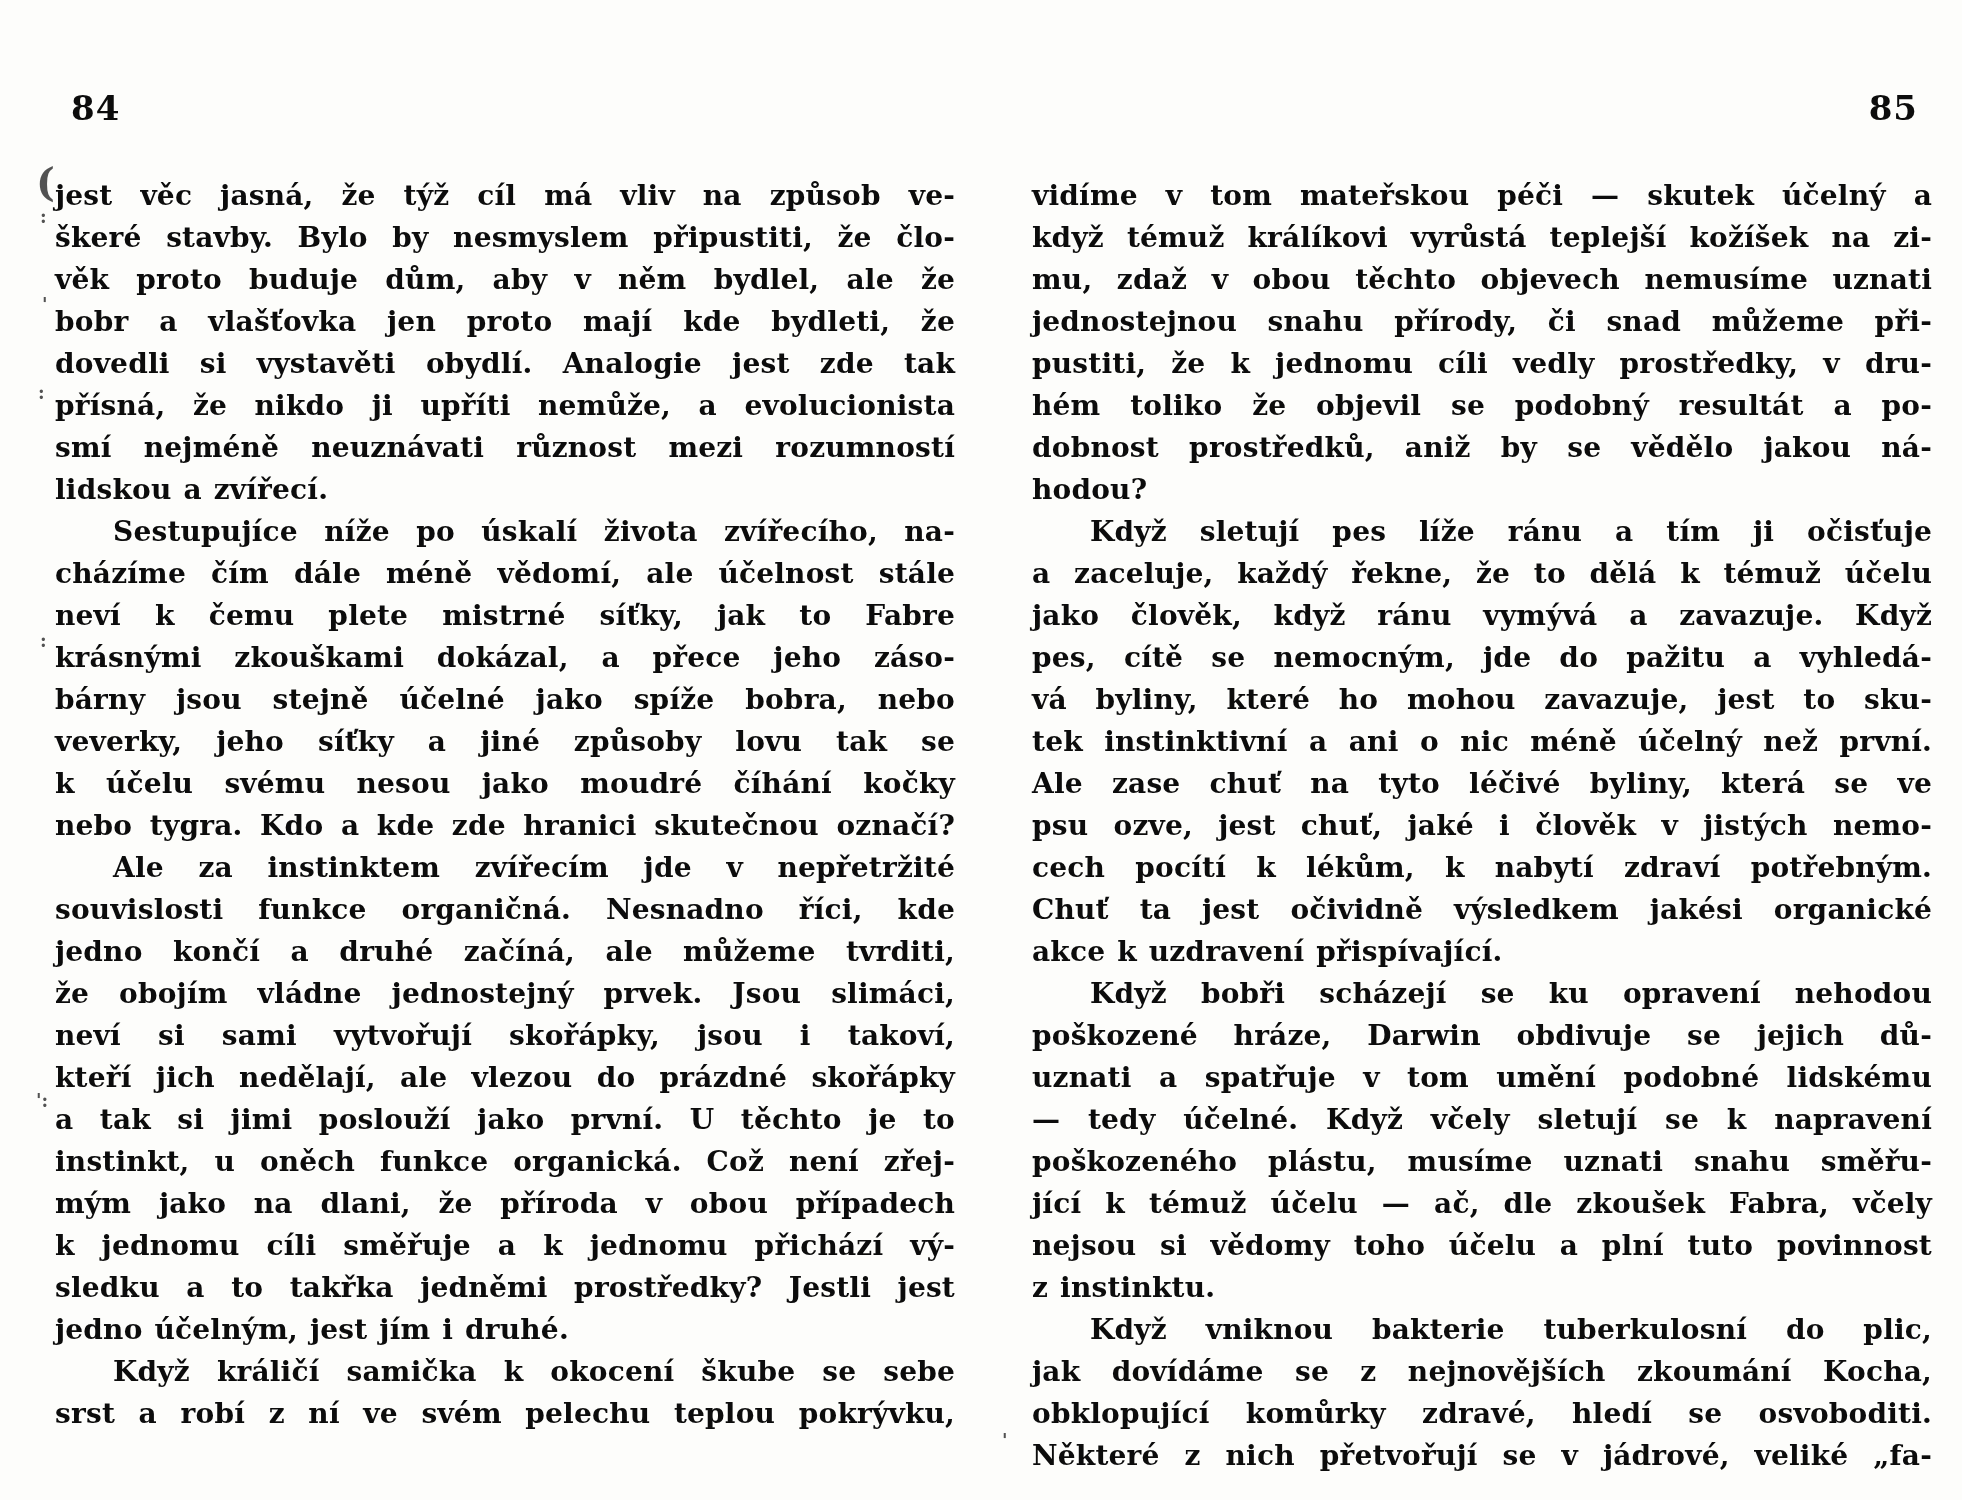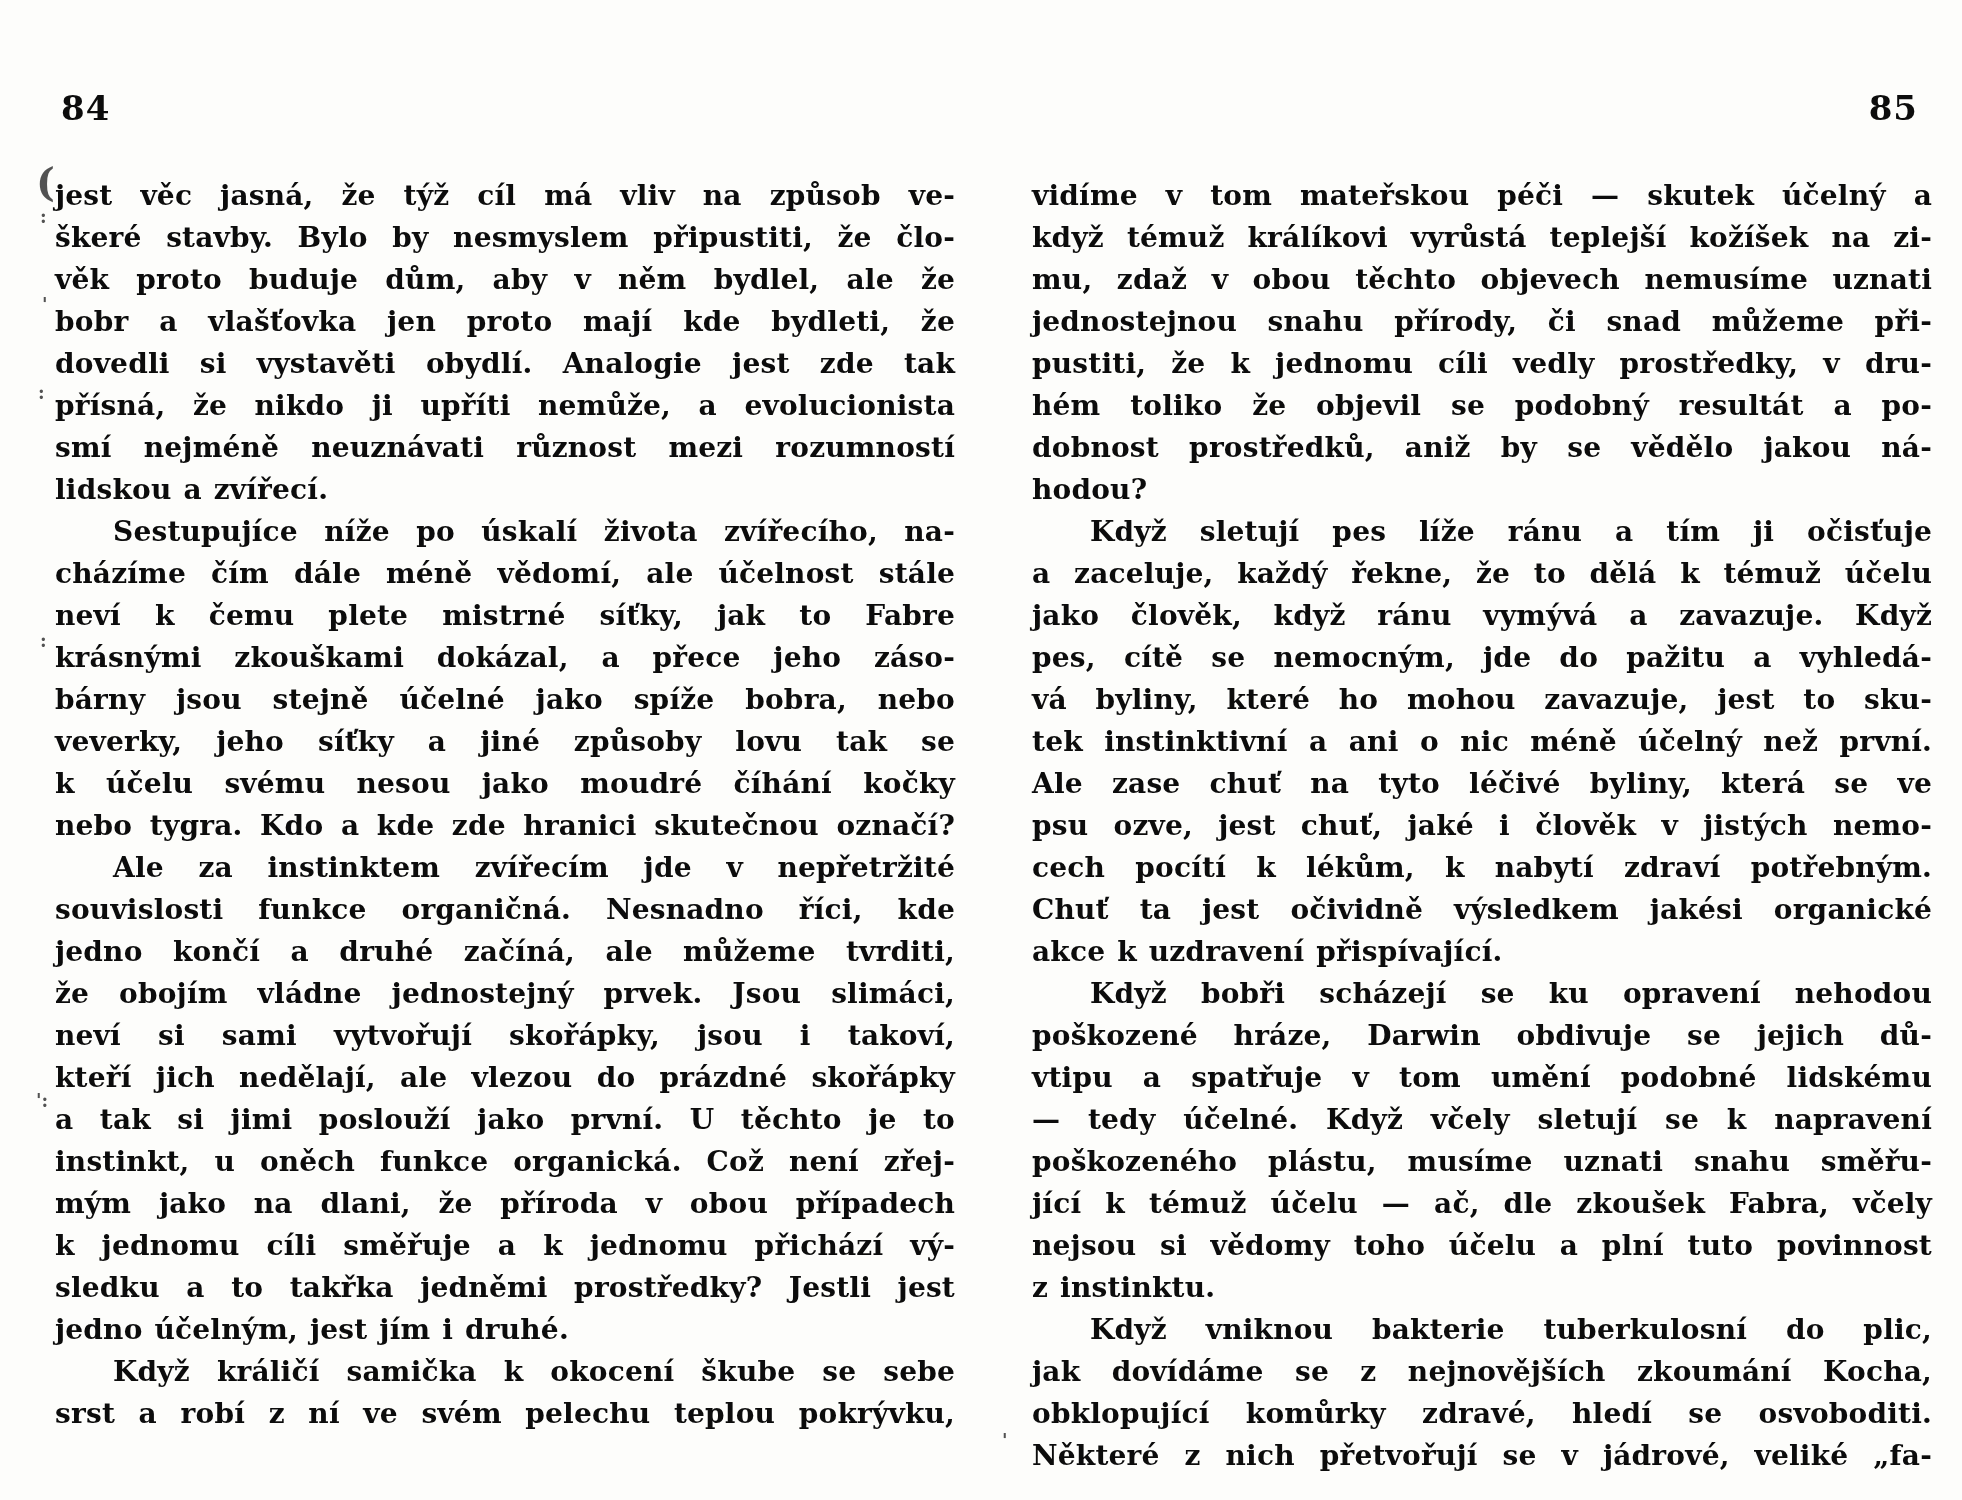--- a/index.html
+++ b/index.html
@@ -26,21 +26,21 @@
   }
   .left-col  { left: 55px; }
   .right-col { left: 1032px; }
   .page-num {
     position: absolute;
     top: 88px;
     font-size: 34px;
     font-weight: bold;
     letter-spacing: 1px;
   }
-  .left-col  .page-num { left: 6px; }
+  .left-col  .page-num { left: 16px; }
   .right-col .page-num { right: 14px; }
   .text-block {
     position: absolute;
     top: 175px;
     left: 0;
     width: 900px;
   }
   .text-line {
     font-size: 28px;
     font-weight: bold;
@@ -127,21 +127,21 @@
         <div class="text-line">pes, cítě se nemocným, jde do pažitu a vyhledá-</div>
         <div class="text-line">vá byliny, které ho mohou zavazuje, jest to sku-</div>
         <div class="text-line">tek instinktivní a ani o nic méně účelný než první.</div>
         <div class="text-line">Ale zase chuť na tyto léčivé byliny, která se ve</div>
         <div class="text-line">psu ozve, jest chuť, jaké i člověk v jistých nemo-</div>
         <div class="text-line">cech pocítí k lékům, k nabytí zdraví potřebným.</div>
         <div class="text-line">Chuť ta jest očividně výsledkem jakési organické</div>
         <div class="text-line para-end">akce k uzdravení přispívající.</div>
         <div class="text-line indent">Když bobři scházejí se ku opravení nehodou</div>
         <div class="text-line">poškozené hráze, Darwin obdivuje se jejich dů-</div>
-        <div class="text-line">vtipu a spatřuje v tom umění podobné lidskému</div>
+        <div class="text-line">uznati a spatřuje v tom umění podobné lidskému</div>
         <div class="text-line">— tedy účelné. Když včely sletují se k napravení</div>
         <div class="text-line">poškozeného plástu, musíme uznati snahu směřu-</div>
         <div class="text-line">jící k témuž účelu — ač, dle zkoušek Fabra, včely</div>
         <div class="text-line">nejsou si vědomy toho účelu a plní tuto povinnost</div>
         <div class="text-line para-end">z instinktu.</div>
         <div class="text-line indent">Když vniknou bakterie tuberkulosní do plic,</div>
         <div class="text-line">jak dovídáme se z nejnovějších zkoumání Kocha,</div>
         <div class="text-line">obklopující komůrky zdravé, hledí se osvoboditi.</div>
         <div class="text-line">Některé z nich přetvořují se v jádrové, veliké „fa-</div>
       </div>

